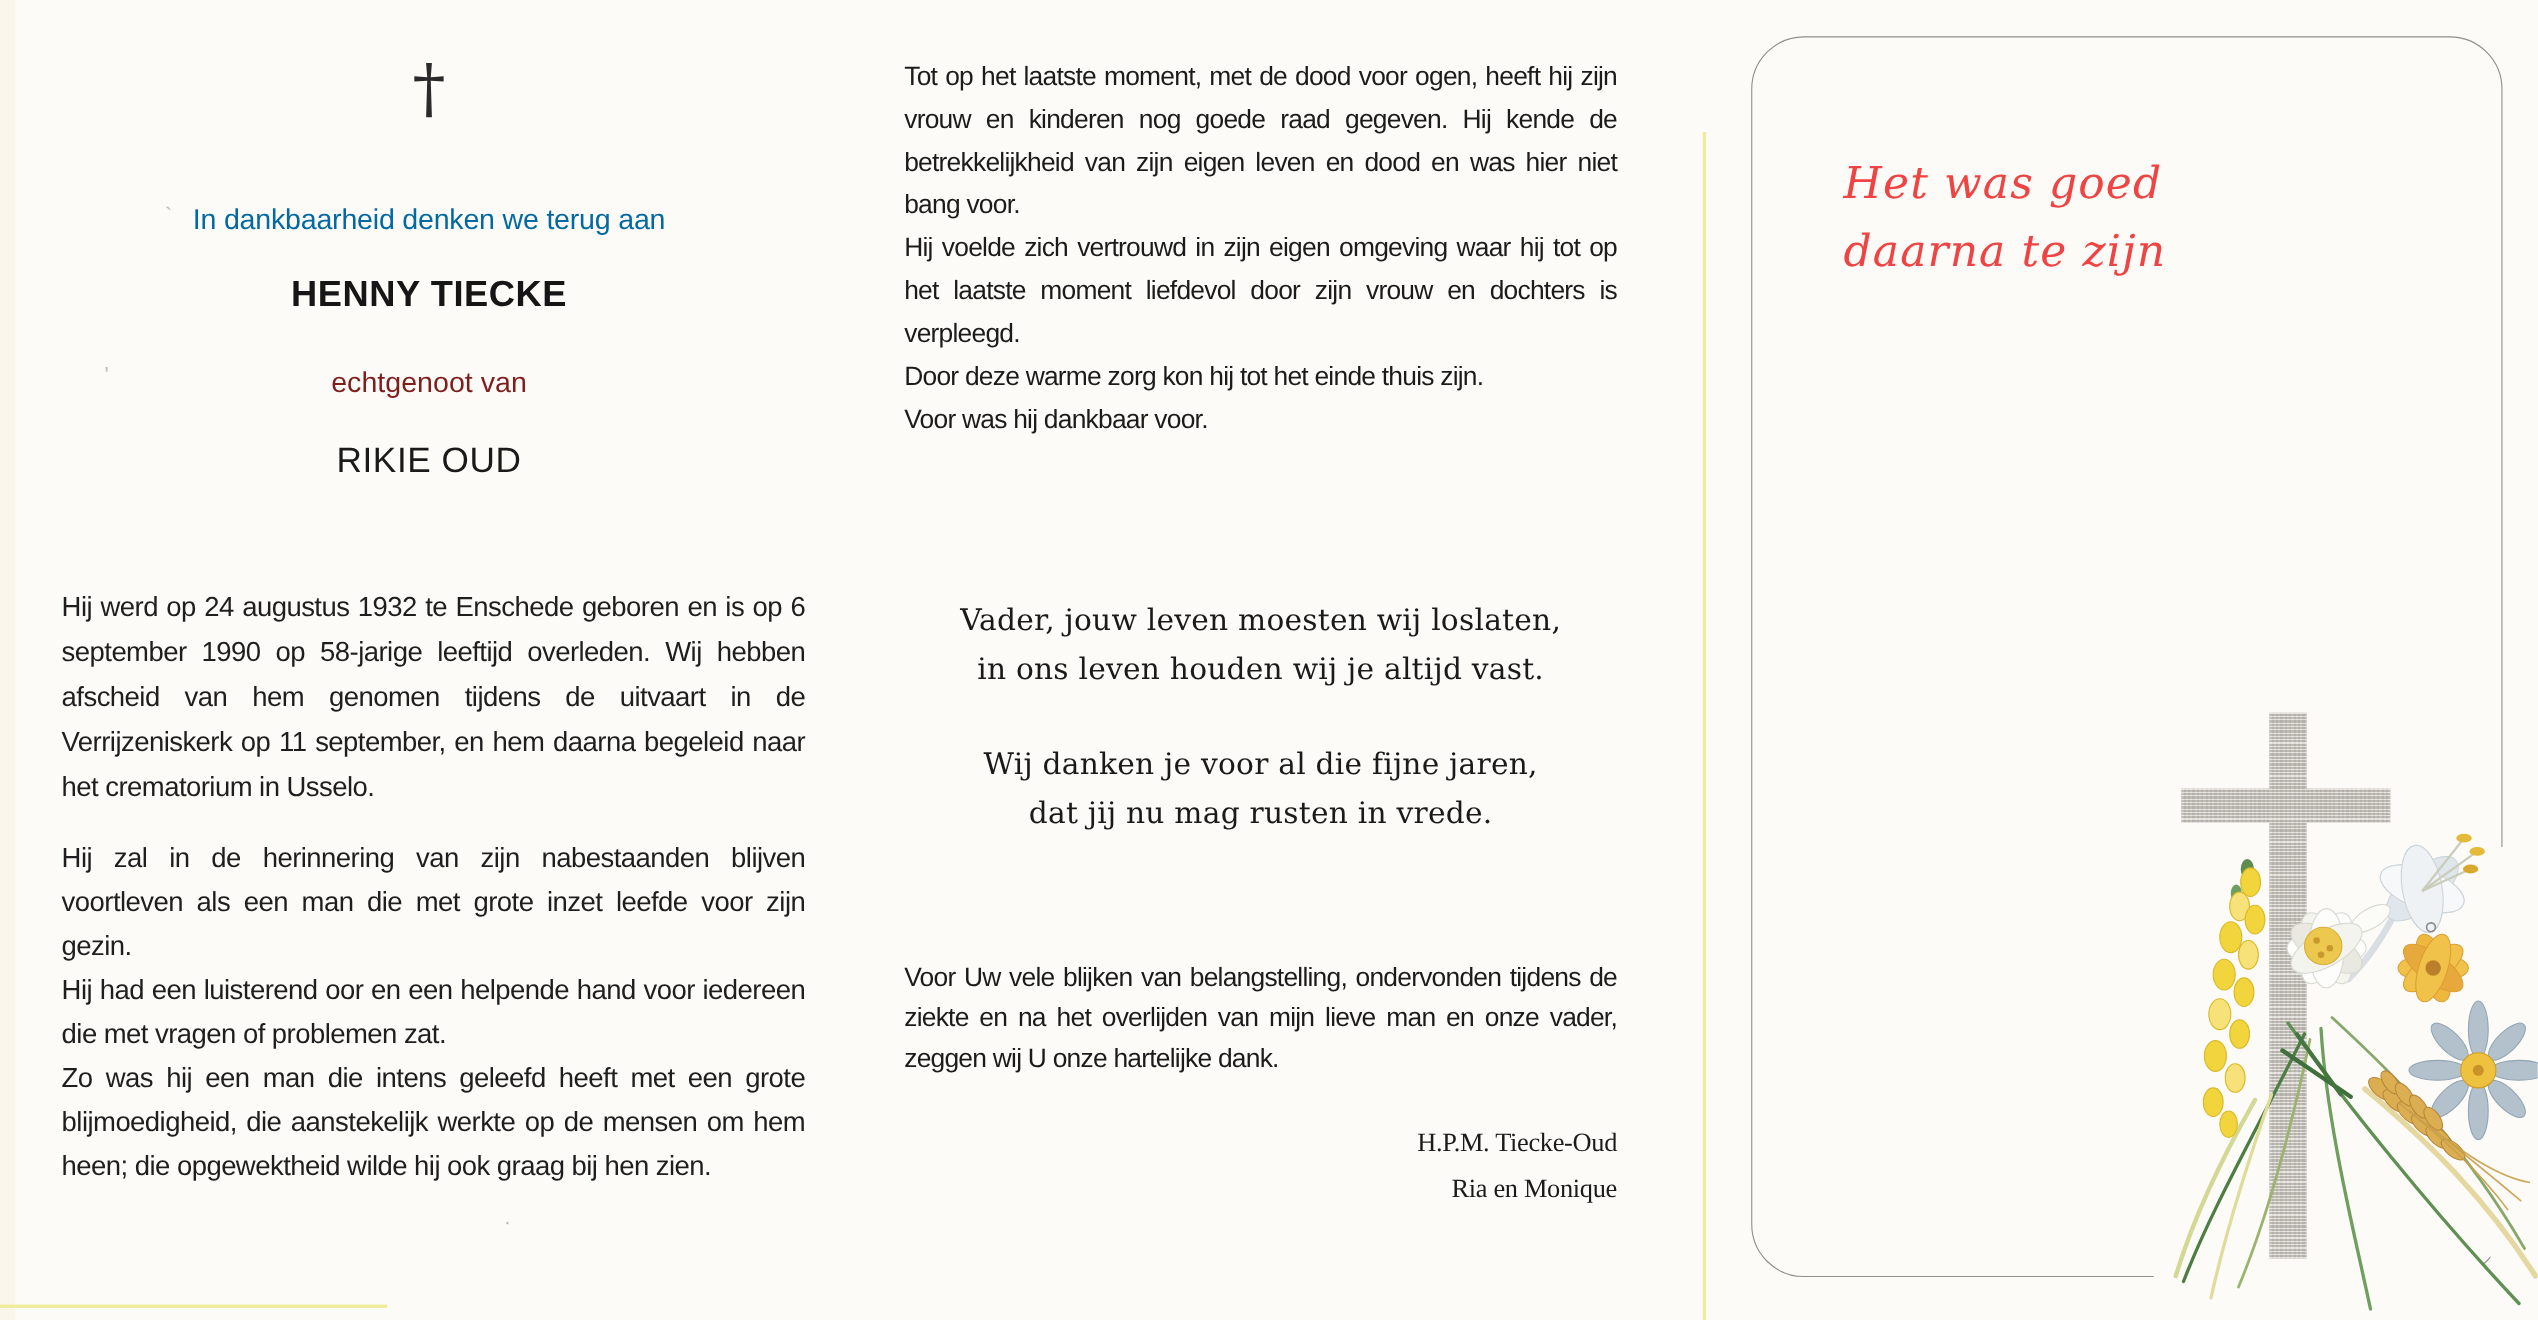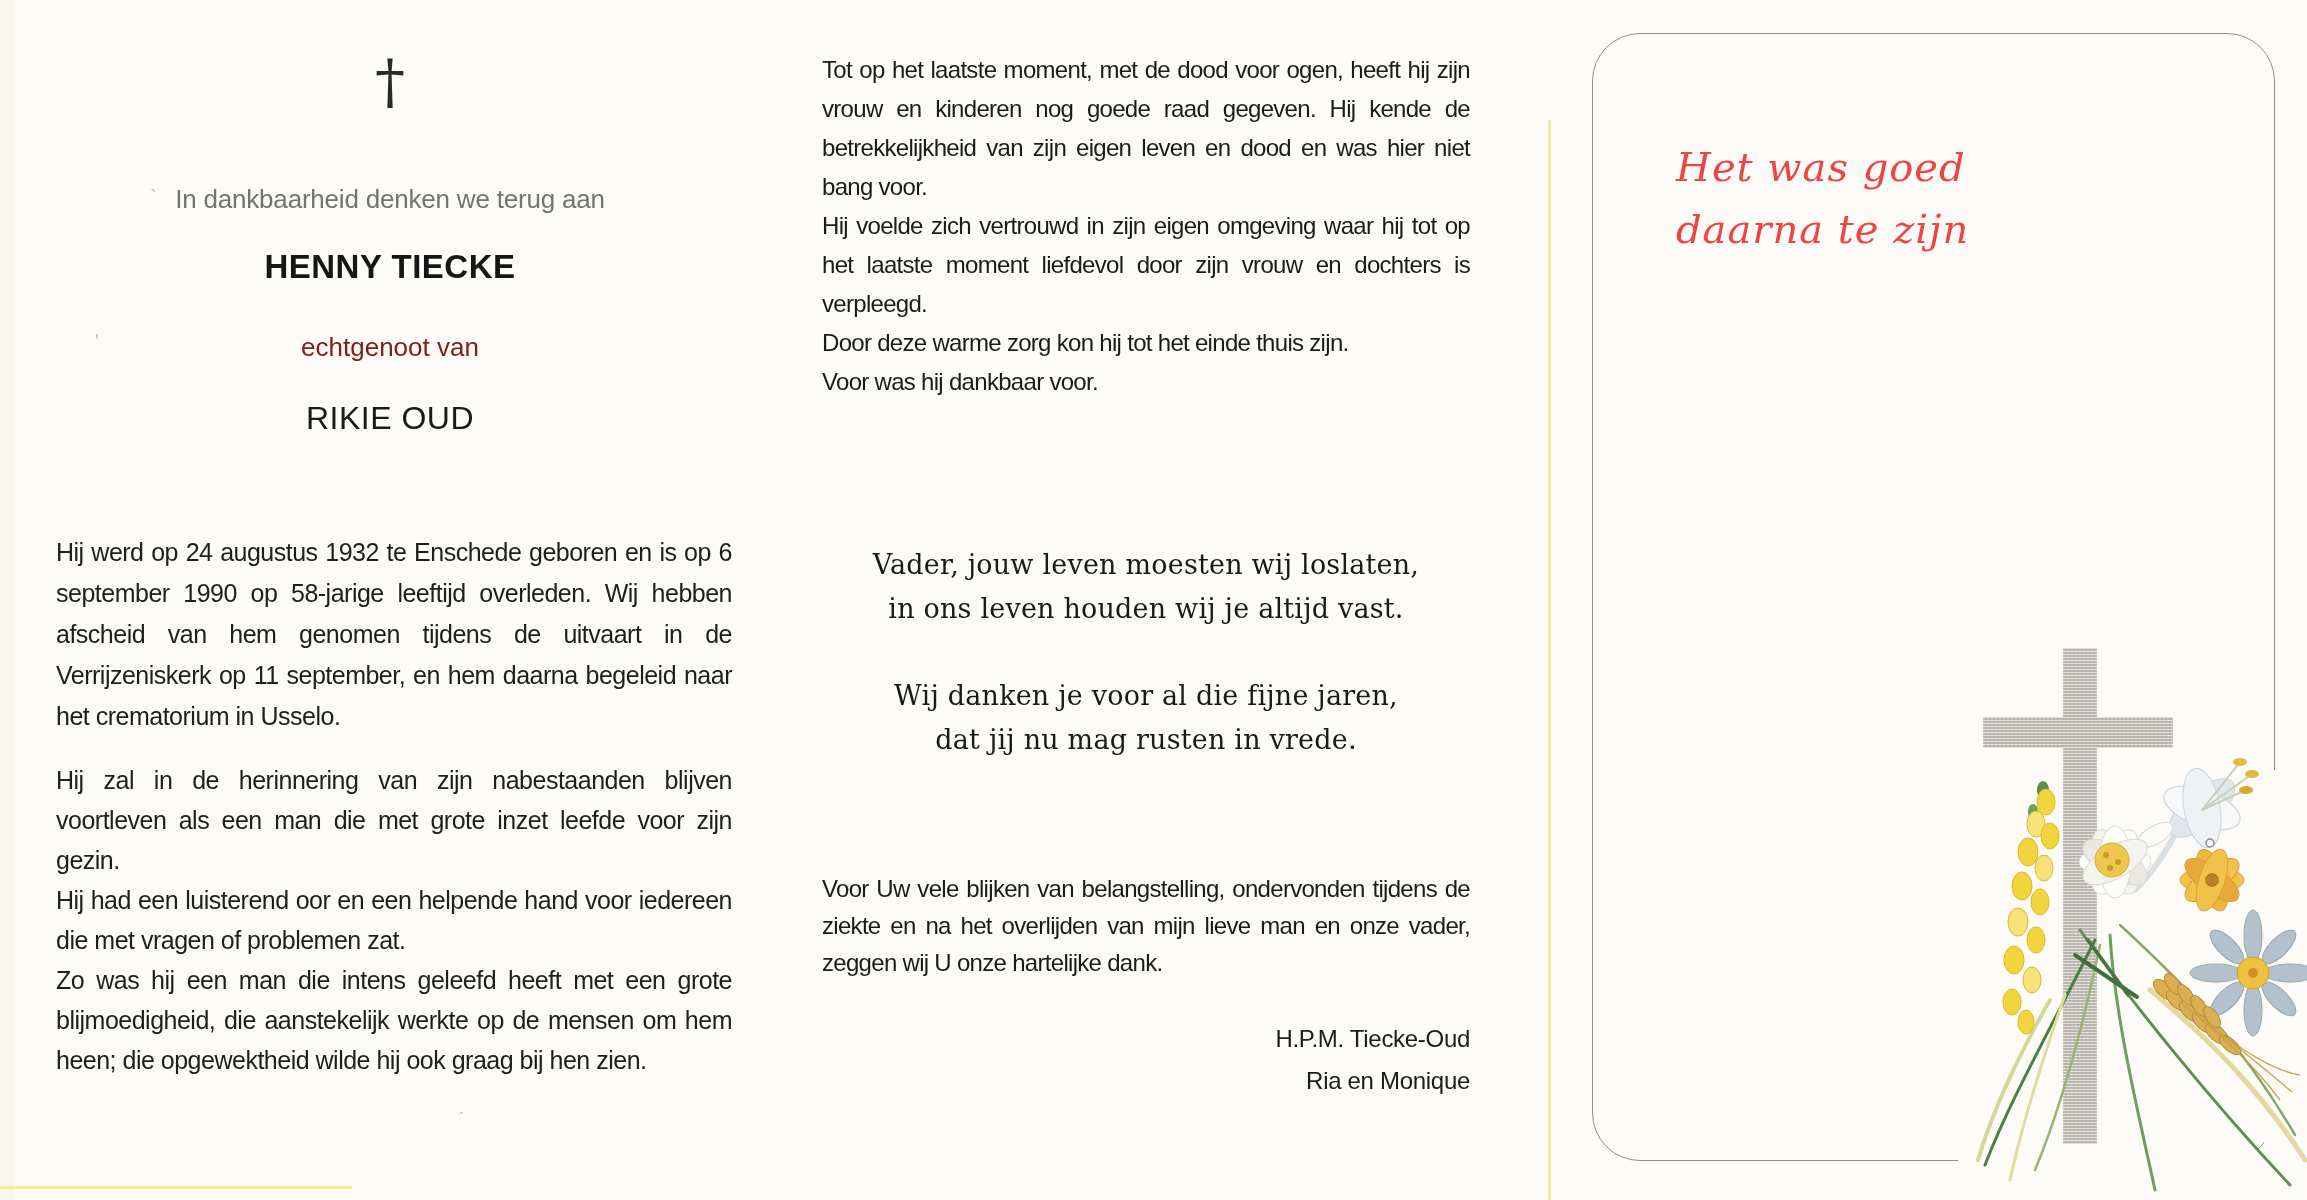--- a/index.html
+++ b/index.html
@@ -6,39 +6,39 @@
   body{
     width:2307px;height:1200px;position:relative;overflow:hidden;
     background:#fcfbf8;
     font-family:"Liberation Sans", sans-serif;
     color:#1d1d1d;
   }
   .abs{position:absolute;}
   
   .left-head{left:52px;width:676px;text-align:center;}
   .glyph-cross{top:46px;font-family:"DejaVu Serif",serif;font-size:60px;color:#2a2a2a;}
-  .intro-line{top:184px;font-size:26px;letter-spacing:-0.2px;color:#737373;}
+  .intro-line{top:184px;font-size:26px;letter-spacing:-0.2px;color:#0369a1;}
   .deceased-name{top:248px;font-size:33px;font-weight:bold;letter-spacing:0.5px;color:#161616;}
   .relation-line{top:332px;font-size:26px;color:#7f1d1d;}
   .spouse-name{top:400px;font-size:32px;letter-spacing:0.5px;color:#1a1a1a;}
   .left-body{left:56px;width:676px;font-size:25px;line-height:41px;letter-spacing:-0.5px;color:#1e1e1e;}
   .left-body p{margin:0;text-align:justify;}
   .lb1{top:532px;}
   .lb2{top:760px;line-height:40px;}
   
   .mid{left:822px;width:648px;font-size:24px;line-height:39px;letter-spacing:-0.7px;color:#1b1b1b;}
   .mid p{margin:0;text-align:justify;}
   .mid-a{top:50px;}
   .verse{left:822px;width:648px;text-align:center;font-family:"DejaVu Serif",serif;
          font-size:27px;line-height:44px;color:#1a1a1a;letter-spacing:0.2px;}
   .verse-1{top:543px;}
   .verse-2{top:674px;}
   .thanks{top:870px;line-height:37px;}
   .sigs{left:822px;width:648px;top:1018px;font-size:24px;line-height:42px;
-        letter-spacing:-0.3px;text-align:right;color:#1b1b1b;}
+        letter-spacing:-0.3px;text-align:right;color:#1b1b1b;font-family:Liberation Serif, serif;}
   
   .cover-frame{left:1592px;top:33px;width:681px;height:1126px;
                border:1.5px solid #908e8a;border-radius:48px;background:transparent;}
   .fade{background:#fcfbf8;}
   .fade-right{left:2264px;top:770px;width:18px;height:382px;}
   .fade-bottom{left:1958px;top:1150px;width:322px;height:18px;}
   .cover-title{left:1676px;top:136px;width:420px;
                font-family:"DejaVu Serif",serif;font-style:italic;
                font-size:40px;line-height:62px;color:#ef4444;letter-spacing:1px;}
   .cover-cross-v{left:2063px;top:648px;width:34px;height:496px;}

